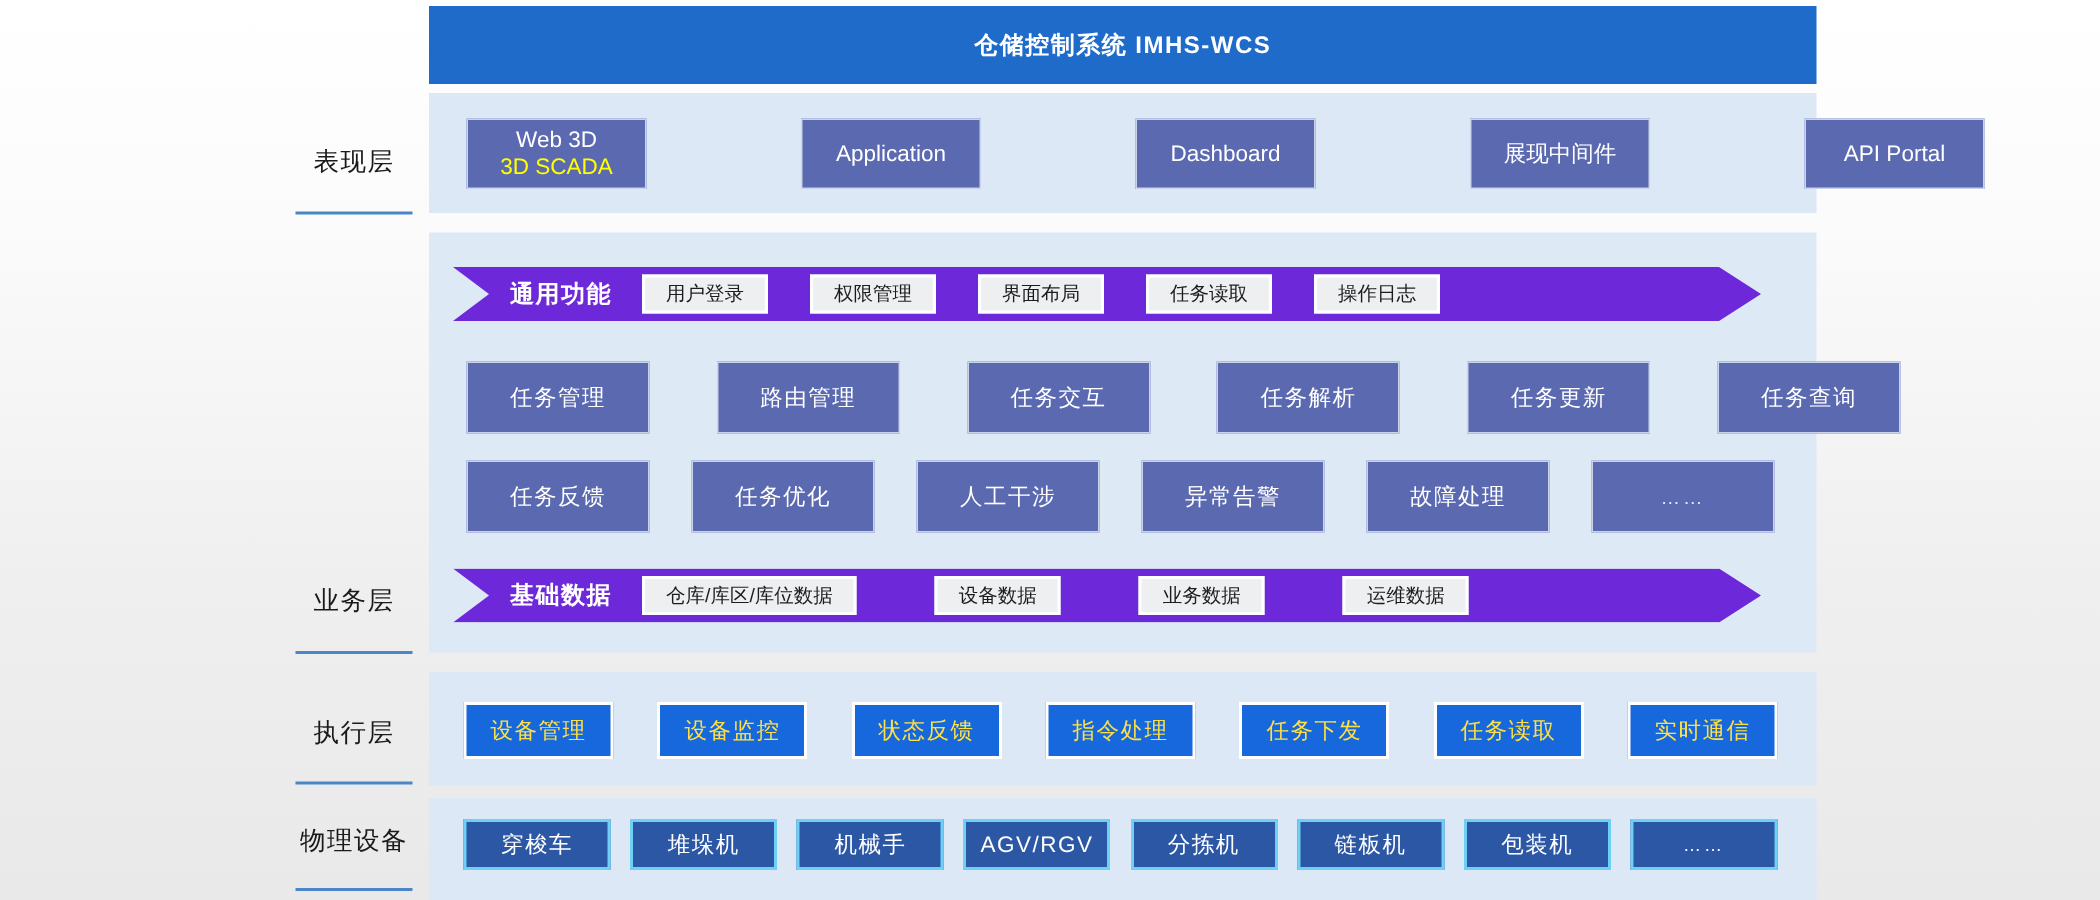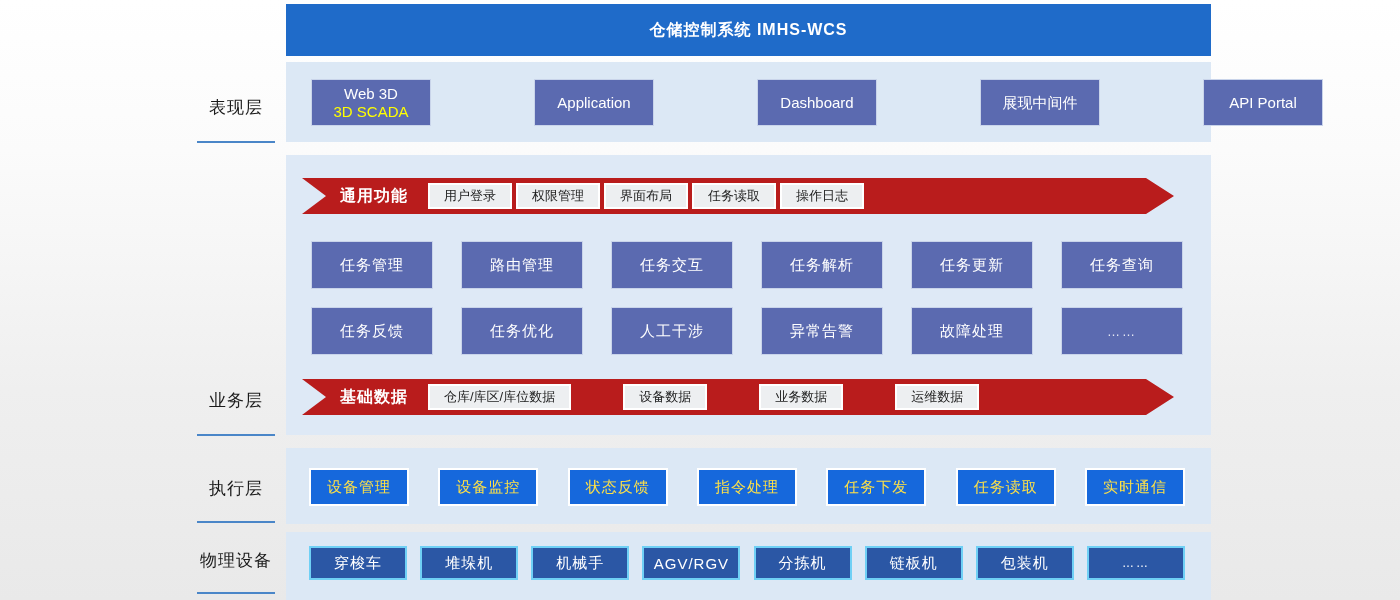--- a/index.html
+++ b/index.html
@@ -139,21 +139,21 @@
     white-space: nowrap;
   }
   .card-phys.muted { letter-spacing: 2px; font-size: 12px; }
 
   
   .banner {
     position: absolute;
     left: 302px;
     width: 872px;
     height: 36px;
-    background: #b91c1c;
+    background: #6d28d9;
     clip-path: polygon(
       0 0,
       24px 50%,
       0 100%,
       calc(100% - 28px) 100%,
       100% 50%,
       calc(100% - 28px) 0
     );
     display: flex;
     align-items: center;
@@ -163,21 +163,21 @@
     font-size: 16px;
     font-weight: bold;
     margin-left: 38px;
     letter-spacing: 1px;
     white-space: nowrap;
   }
   .banner .chips {
     display: flex;
     align-items: center;
     margin-left: 20px;
-    gap: 4px;
+    gap: 28px;
   }
   .chip {
     background: #EDEFF1;
     border: 2px solid #ffffff;
     color: #1c1c1c;
     font-size: 13px;
     height: 22px;
     padding: 0 14px;
     display: flex;
     align-items: center;
@@ -241,21 +241,21 @@
     <span class="banner-title">通用功能</span>
     <div class="chips">
       <div class="chip">用户登录</div>
       <div class="chip">权限管理</div>
       <div class="chip">界面布局</div>
       <div class="chip">任务读取</div>
       <div class="chip">操作日志</div>
     </div>
   </div>
 
-  <div class="row" style="left:311px; top:241px; width:872px; justify-content:space-between;text-align:center;">
+  <div class="row" style="left:311px; top:241px; width:956px; justify-content:space-between;text-align:center;">
     <div class="card-biz">任务管理</div>
     <div class="card-biz">路由管理</div>
     <div class="card-biz">任务交互</div>
     <div class="card-biz">任务解析</div>
     <div class="card-biz">任务更新</div>
     <div class="card-biz">任务查询</div>
   </div>
 
   <div class="row" style="left:311px; top:307px; width:872px; justify-content:space-between;">
     <div class="card-biz">任务反馈</div>

